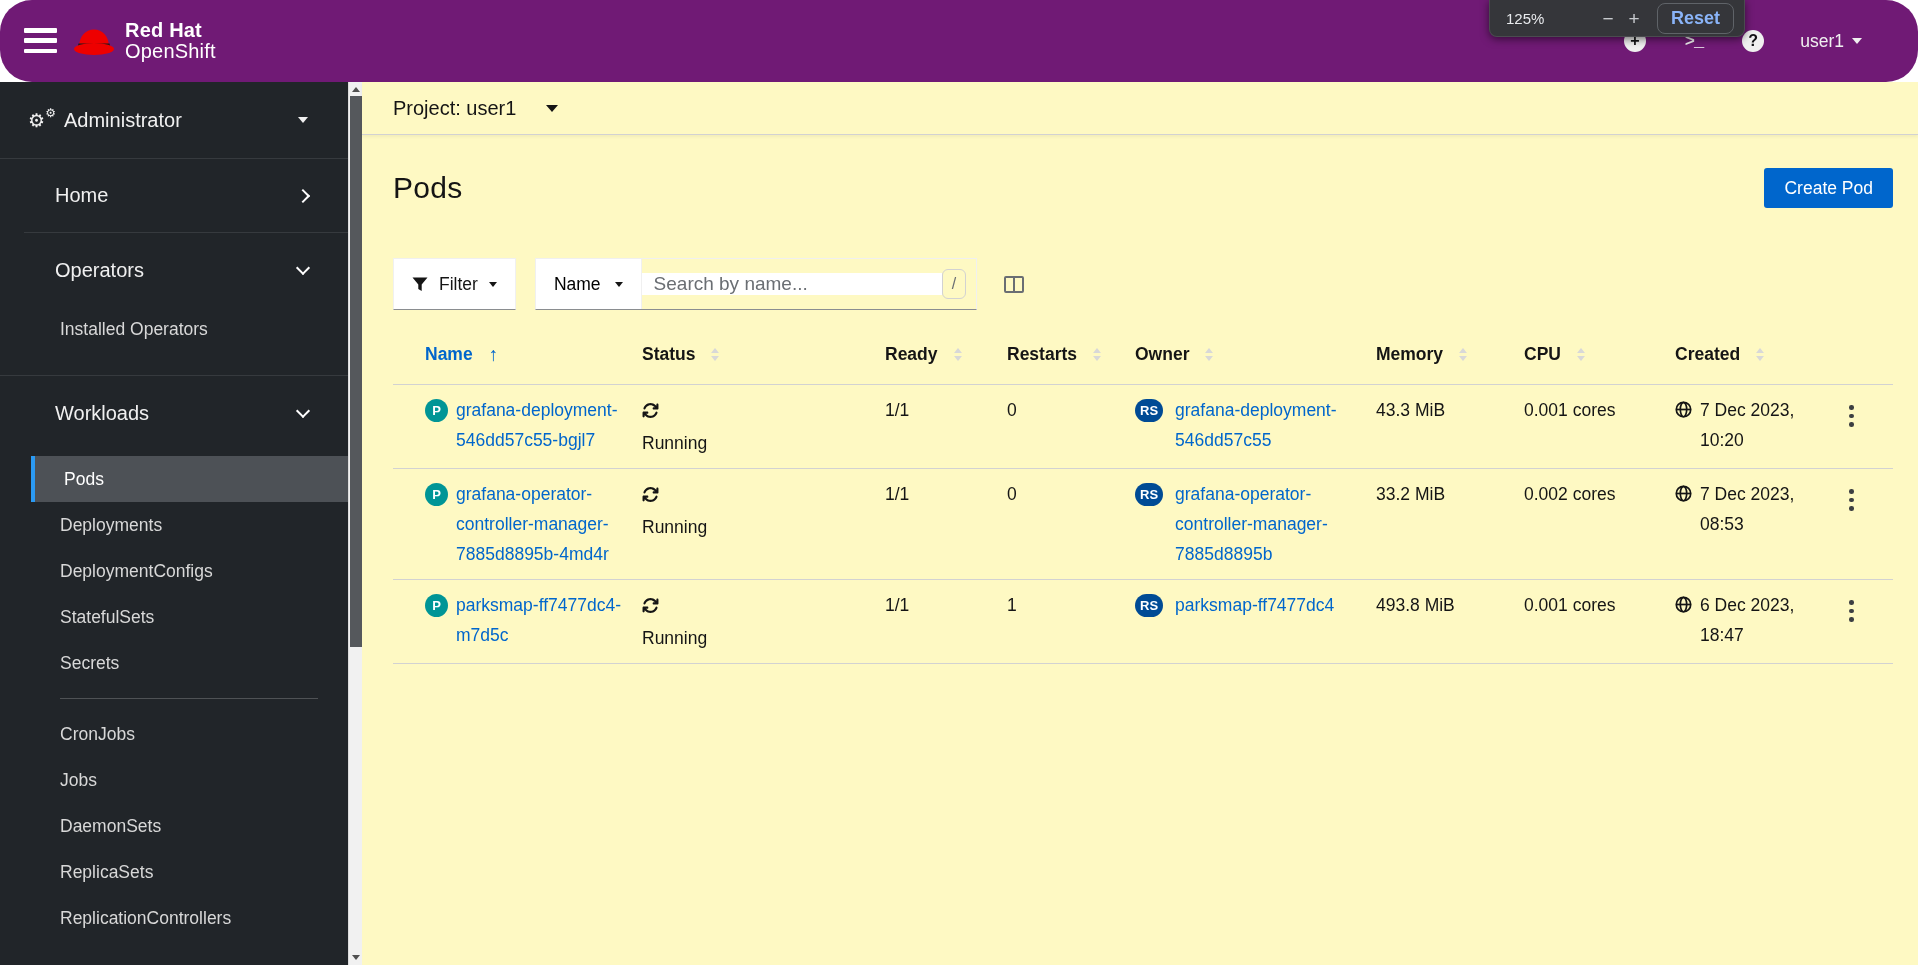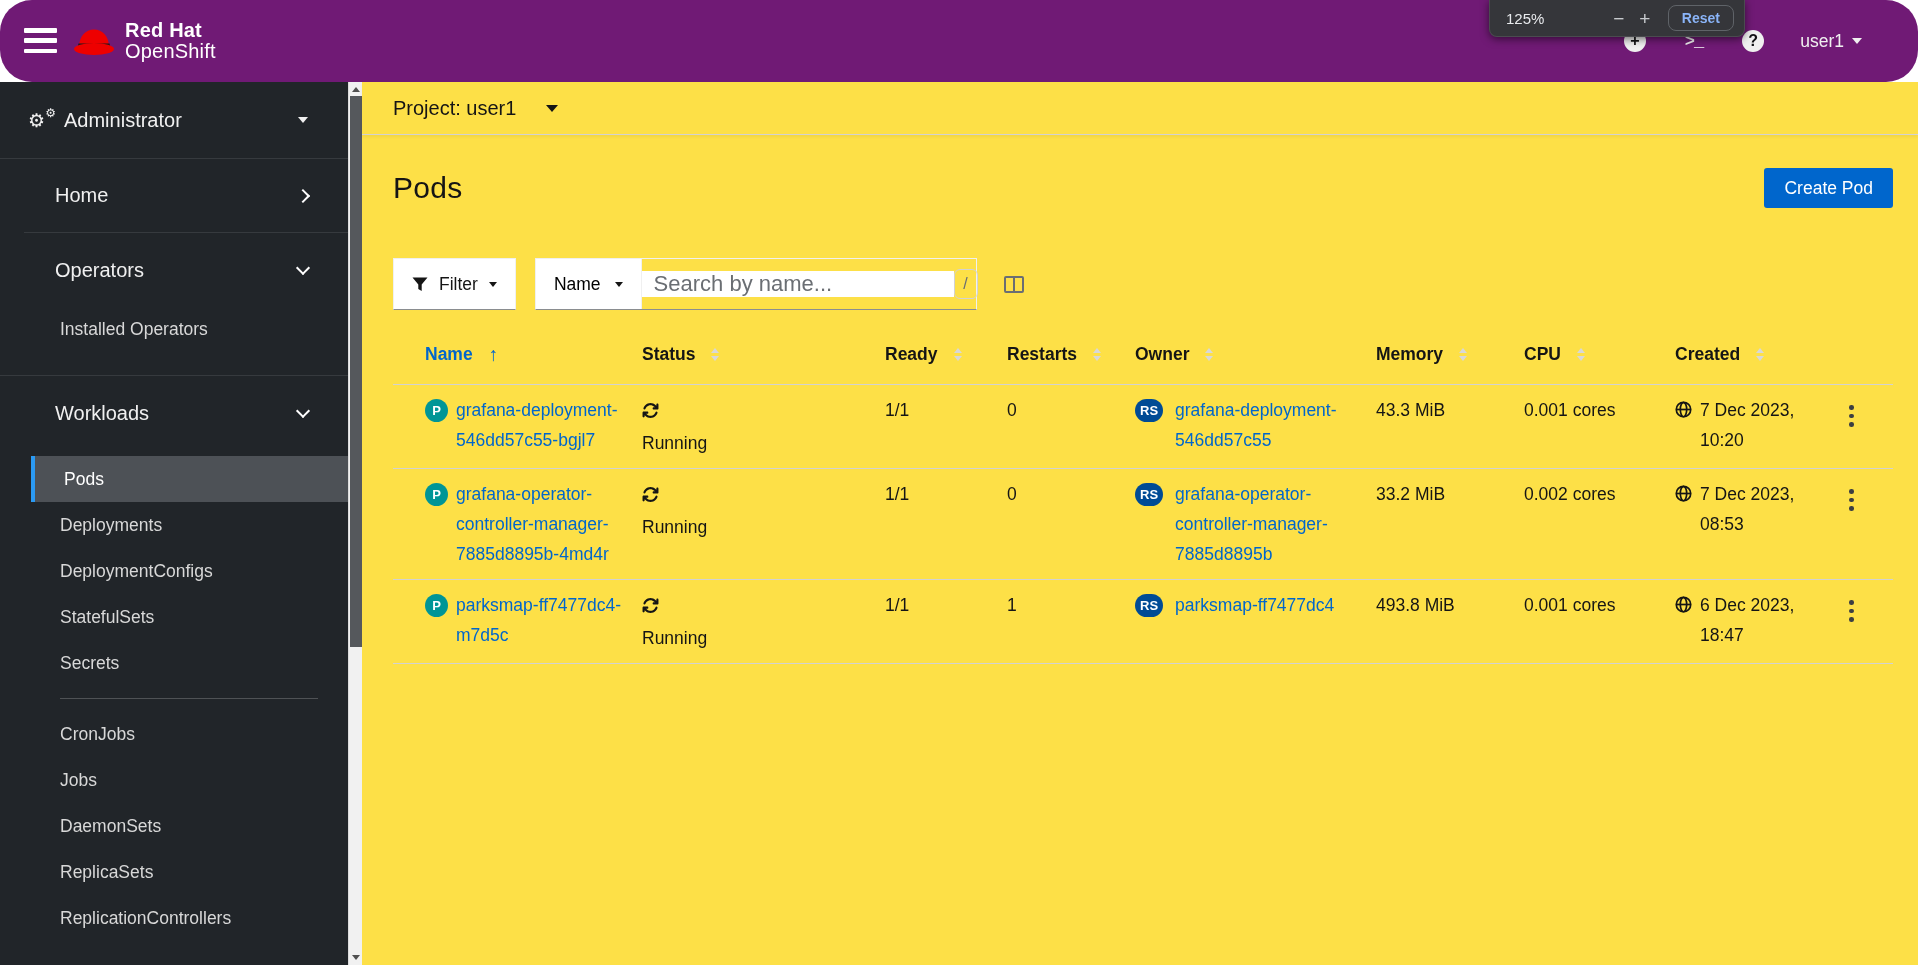--- a/index.html
+++ b/index.html
@@ -18,21 +18,21 @@
   .circle-icon { width:22px; height:22px; border-radius:50%; background:#f0f0f0; color:#111214; font-size:16px; font-weight:bold; display:flex; align-items:center; justify-content:center; line-height:1; }
   .terminal-glyph { color:#f0f0f0; font-family:"Liberation Mono", monospace; font-weight:bold; font-size:17px; letter-spacing:-1px; }
   .user-menu { display:flex; align-items:center; gap:8px; color:#f0f0f0; font-size:17.5px; margin-left:36px; background:none; border:none; cursor:pointer; }
   .caret-down-w { width:0; height:0; border:5px solid transparent; border-top:6px solid #f0f0f0; margin-top:5px; }
 
   
   .zoom-popup { position:absolute; left:1489px; top:0; width:256px; height:37px; background:#35363a; border:1px solid #4a4b4f; border-top:none; border-radius:0 0 8px 8px; box-shadow:0 2px 8px rgba(0,0,0,0.55); display:flex; align-items:center; padding:0 10px 0 16px; z-index:50; }
   .zoom-level { color:#e8eaed; font-size:15px; }
   .zoom-btn { background:none; border:none; color:#c7cace; font-size:19px; line-height:1; cursor:pointer; width:26px; text-align:center; }
   .zoom-minus { margin-left:auto; }
-  .zoom-reset { margin-left:10px; background:none; border:1px solid #5f6368; border-radius:8px; color:#8ab4f8; font-size:14px; font-weight:bold; padding:4px 13px; cursor:pointer; }
+  .zoom-reset { margin-left:10px; background:none; border:1px solid #5f6368; border-radius:8px; color:#8ab4f8; font-size:18px; font-weight:bold; padding:4px 13px; cursor:pointer; }
 
   
   .sidebar { position:absolute; top:82px; left:0; width:348px; height:883px; background:#212529; color:#f0f0f0; overflow:hidden; }
   .persp { height:77px; display:flex; align-items:center; padding:0 40px 0 28px; border-bottom:1px solid #363a3e; cursor:pointer; }
   .persp-icon { position:relative; width:26px; color:#f0f0f0; font-size:19px; line-height:1; }
   .persp-icon .cog-small { position:absolute; font-size:12px; right:-2px; top:-4px; }
   .persp-label { font-size:20px; margin-left:10px; flex:1; }
   .nav-group { height:74px; display:flex; align-items:center; padding:0 40px 0 31px; border-bottom:1px solid #363a3e; cursor:pointer; font-size:20px;margin-left:24px; }
   .nav-group.noline { border-bottom:none; }
   .nav-group .lbl { flex:1; }
@@ -49,38 +49,38 @@
   
   .side-scroll { position:absolute; top:82px; left:348px; width:14px; height:883px; background:#f1f1f1; border-left:1px solid #dcdcdc; }
   .scroll-arrow { position:absolute; left:0; width:14px; height:14px; display:flex; align-items:center; justify-content:center; }
   .scroll-arrow.up { top:0; }
   .scroll-arrow.down { bottom:0; }
   .tri-up { width:0; height:0; border:4px solid transparent; border-bottom:5px solid #505050; margin-top:-3px; }
   .tri-dn { width:0; height:0; border:4px solid transparent; border-top:5px solid #505050; margin-bottom:-3px; }
   .scroll-thumb { position:absolute; left:1px; top:14px; width:12px; height:551px; background:#55585c; }
 
   
-  .main { position:absolute; top:82px; left:362px; width:1556px; height:883px; background:#fde047; }
+  .main { position:absolute; top:82px; left:362px; width:1556px; height:883px; background:#fef9c3; }
   .project-bar { height:53px; display:flex; align-items:center; padding-left:31px; border-bottom:1px solid #d2d2d2; box-shadow:0 2px 3px rgba(0,0,0,0.05); cursor:pointer; }
   .project-label { font-size:20px; color:#151515; }
   .caret-down-b { width:0; height:0; border:6px solid transparent; border-top:7px solid #151515; margin:6px 0 0 30px; }
   .content { padding:0 25px 0 31px; }
   .page-header { margin-top:26px; height:54px; display:flex; align-items:center; justify-content:space-between; }
   .page-title { font-size:30px; font-weight:500; color:#151515; letter-spacing:0.3px; }
   .create-btn { background:#0066cc; color:#fff; border:none; border-radius:3px; font-size:17.5px; height:40px; padding:0 20px; cursor:pointer; font-family:inherit; }
 
   
   .toolbar { margin-top:43px; height:52px; display:flex; align-items:stretch; }
   .pf-toggle { background:#fff; border:1px solid #f0f0f0; border-bottom:1px solid #8a8d90; display:flex; align-items:center; font-size:17.5px; color:#151515; cursor:pointer; font-family:inherit; }
   .filter-toggle { padding:0 18px; gap:11px; }
   .caret-sm { width:0; height:0; border:4.5px solid transparent; border-top:5.5px solid #151515; margin-top:5px; }
   .search-group { display:flex; margin-left:19px; border:1px solid #f0f0f0; border-bottom:1px solid #8a8d90; width:442px; }
   .name-toggle { border:none; border-right:1px solid #f0f0f0; background:#fff; display:flex; align-items:center; gap:14px; padding:0 18px; font-size:17.5px; cursor:pointer; font-family:inherit; }
   .search-wrap { flex:1; display:flex; align-items:center; padding-right:10px; }
-  .search-input { flex:1; border:none; outline:none; font-size:22px; padding:0 12px; color:#151515; font-family:inherit; min-width:0; }
+  .search-input { flex:1; border:none; outline:none; font-size:19px; padding:0 12px; color:#151515; font-family:inherit; min-width:0; }
   .search-input::placeholder { color:#6a6e73; }
   .slash-badge { width:24px; height:30px; border:1px solid #d2d2d2; border-radius:6px; color:#6a6e73; font-size:16px; display:flex; align-items:center; justify-content:center; }
   .columns-btn { background:none; border:none; margin-left:27px; cursor:pointer; display:flex; align-items:center; }
   .columns-icon { width:20px; height:17px; border:2.5px solid #6a6e73; border-radius:2px; position:relative; }
   .columns-icon::after { content:""; position:absolute; left:50%; top:0; bottom:0; width:2.5px; margin-left:-1.25px; background:#6a6e73; }
 
   
   .grid-row { display:grid; grid-template-columns:249px 243px 122px 128px 241px 148px 151px 170px 1fr; }
   .thead { margin-top:15px; height:60px; border-bottom:1px solid #d2d2d2; align-items:center; }
   .th { display:flex; align-items:center; font-size:17.5px; font-weight:bold; color:#151515; cursor:pointer; }

